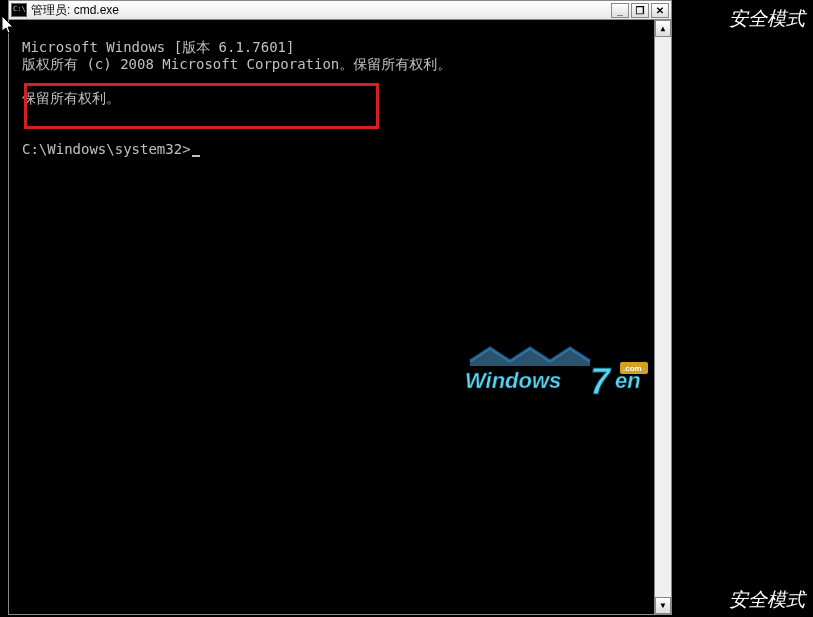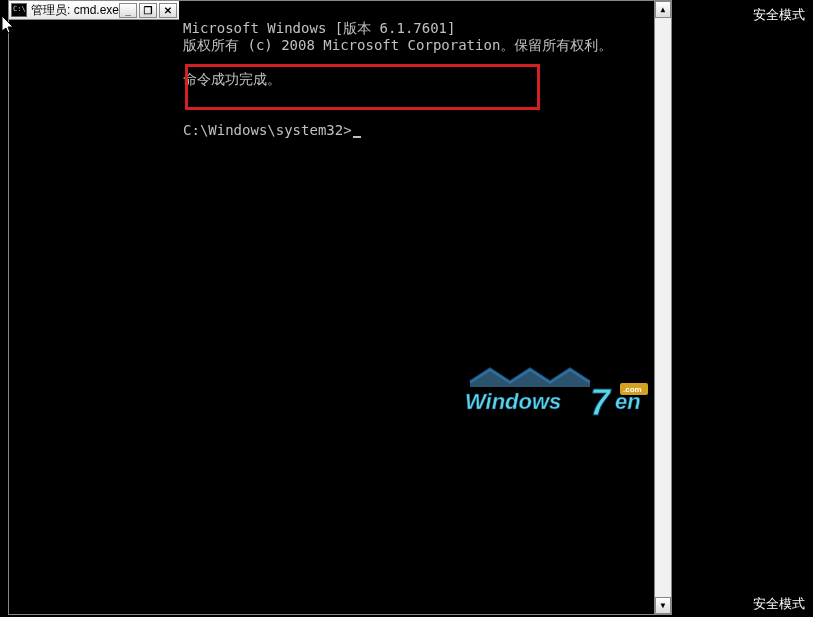--- a/index.html
+++ b/index.html
@@ -13,36 +13,37 @@
     }
     .cursor-arrow {
       position: absolute;
       top: 16px;
       left: 2px;
       z-index: 100;
     }
     .safe-mode {
       position: absolute;
       color: #fff;
-      font-size: 13px;
+      font-size: 19px;
       font-family: "SimSun", sans-serif;
+      font-style: italic;
     }
     .safe-mode.top-right { top: 6px; right: 8px; }
     .safe-mode.bottom-right { bottom: 4px; right: 8px; }
     .safe-mode.bottom-left { bottom: 0px; left: 8px; color: #555; }
     .window {
       position: absolute;
       top: 0;
       left: 8px;
       width: 664px;
       height: 615px;
       border: 1px solid #888;
       background: #000;
       display: flex;
-      flex-direction: row;
+      flex-direction: column;
       justify-content: center;
     }
     .titlebar {
       height: 19px;
       background: linear-gradient(to bottom, #fff, #e8e8e8);
       border-bottom: 1px solid #888;
       display: flex;
       align-items: center;
       padding: 0 2px;
     }
@@ -93,20 +94,21 @@
     }
     .terminal-content {
       flex: 1;
       padding: 2px 4px;
       color: #c0c0c0;
       font-family: "NSimSun", "SimSun", Consolas, monospace;
       font-size: 14px;
       line-height: 17px;
       white-space: pre;
       position: relative;
+      margin-left: 9px;
     }
     .scrollbar {
       width: 17px;
       background: #eee;
       border-left: 1px solid #888;
       display: flex;
       flex-direction: column;
     }
     .scroll-btn {
       width: 16px;
@@ -139,21 +141,21 @@
       display: inline-block;
       width: 8px;
       height: 2px;
       background: #c0c0c0;
       margin-left: 1px;
       vertical-align: bottom;
       margin-bottom: 1px;
     }
     .watermark {
       position: absolute;
-      top: 367px;
+      top: 346px;
       left: 460px;
       pointer-events: none;
     }
   </style>
 </head>
 <body>
 
 <div class="safe-mode top-right">安全模式</div>
 <div class="safe-mode bottom-right">安全模式</div>
 <div class="safe-mode bottom-left">安全模式</div>
@@ -170,21 +172,21 @@
     <div class="titlebar-text">管理员: cmd.exe</div>
     <div class="titlebar-buttons">
       <div class="titlebar-btn">_</div>
       <div class="titlebar-btn">❐</div>
       <div class="titlebar-btn">✕</div>
     </div>
   </div>
   <div class="terminal-area">
     <div class="terminal-content">
 <span class="term-line">Microsoft Windows [版本 6.1.7601]</span><span class="term-line">版权所有 (c) 2008 Microsoft Corporation。保留所有权利。</span>
-<span class="term-line">命令成功完成。</span>
+<span class="term-line">保留所有权利。</span>
 
 <span class="term-line"><span>C:\Windows\system32&gt;</span><span class="cursor-char"></span></span>
       <div class="highlight-box"></div>
     </div>
     <div class="scrollbar">
       <div class="scroll-btn">▲</div>
       <div class="scroll-track"></div>
       <div class="scroll-btn">▼</div>
     </div>
   </div>

